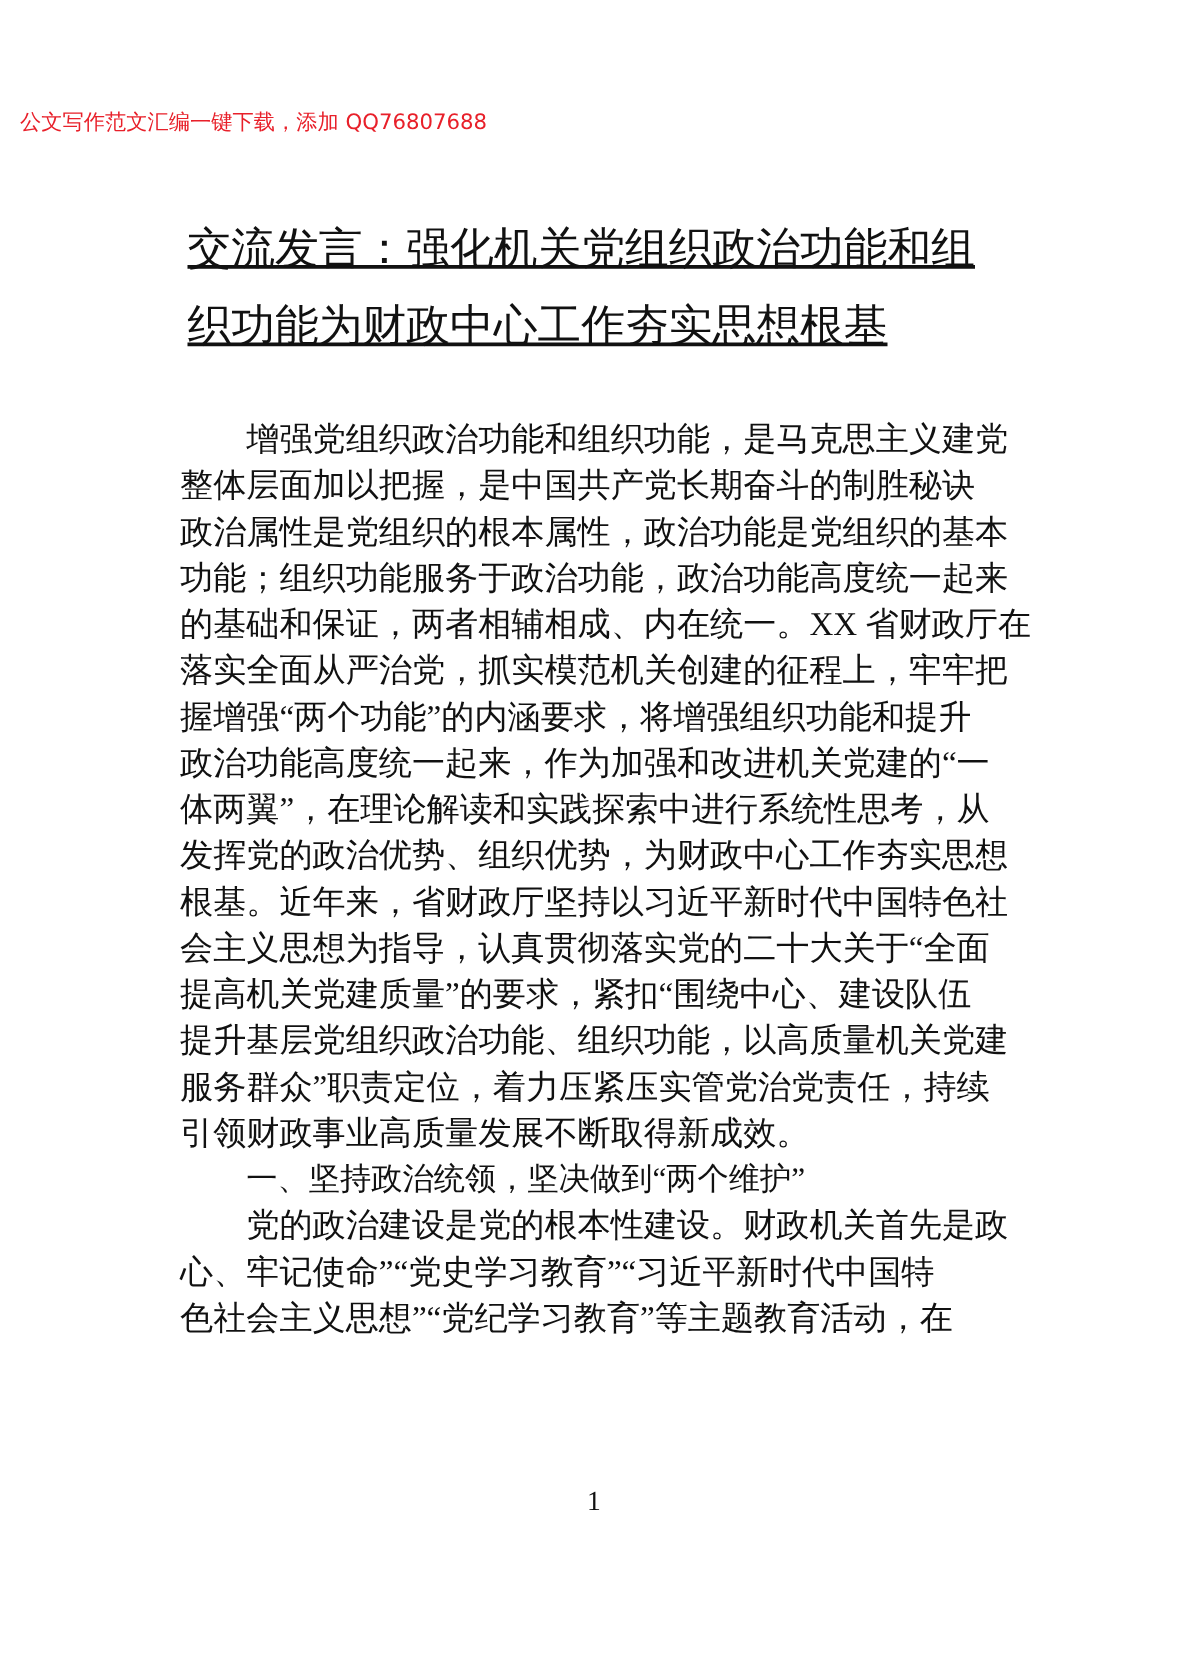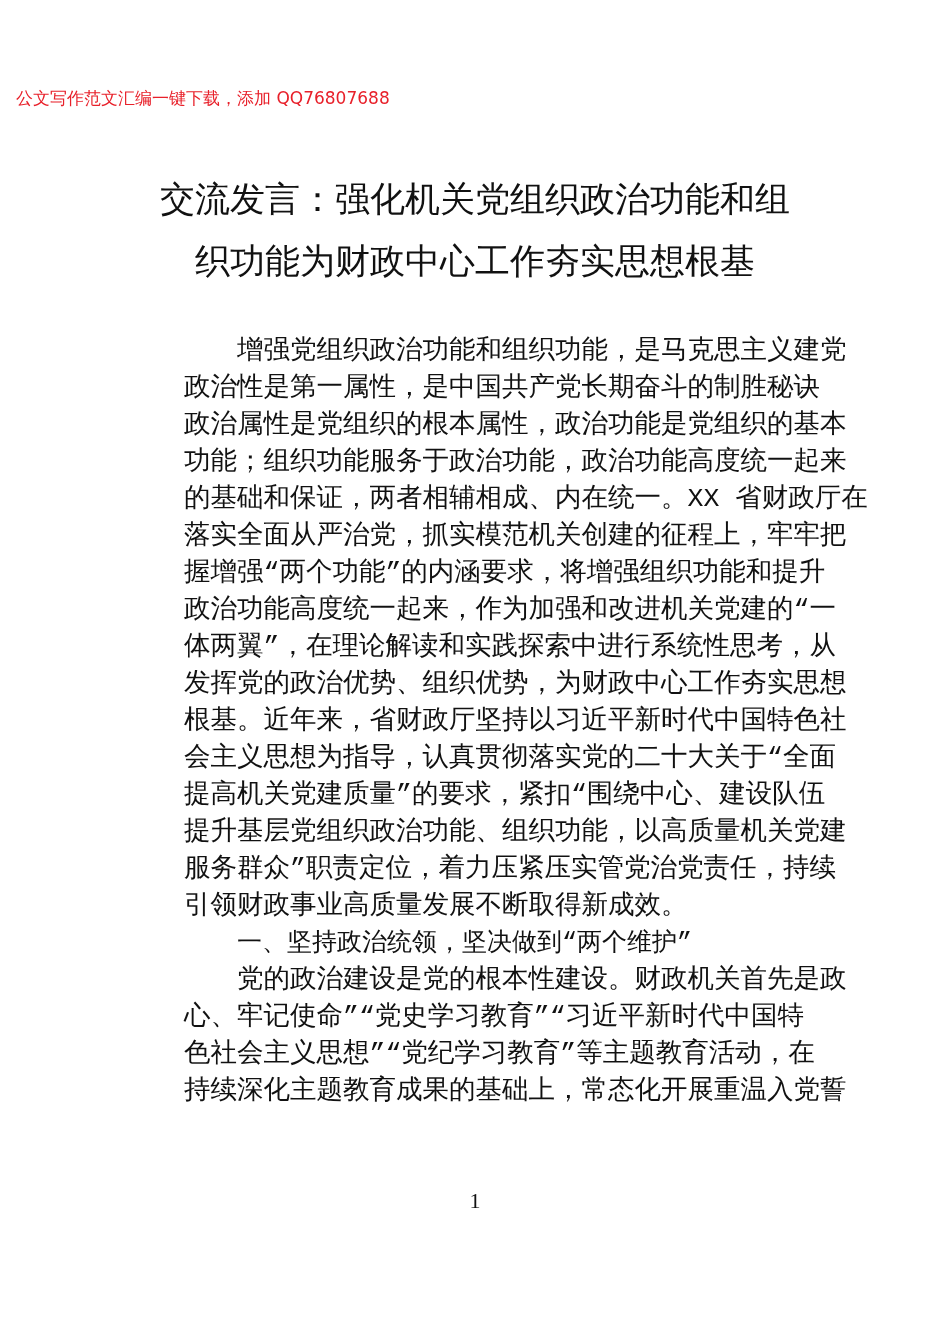--- a/index.html
+++ b/index.html
@@ -3,27 +3,27 @@
 <meta charset="utf-8">
 <style>
   html, body { margin: 0; padding: 0; background: #ffffff; }
   body { width: 950px; height: 1344px; position: relative; overflow: hidden; }
   .page { position: absolute; left: 0; top: 0; width: 950px; height: 1344px; background: #fff; }
   .banner {
     position: absolute; top: 84px; left: 16px; width: 950px; text-align: left;
     color: #e8202a; font-family: "DejaVu Sans", sans-serif; font-size: 17px; line-height: 28px;
   }
   .title {
-    position: absolute; left: 150px; width: 650px; text-align: center;
-    font-family: "DejaVu Sans", sans-serif; font-size: 35px; color: #111; line-height: 44px;
+    position: absolute; left: 150px; width: 650px; 
+    font-family: "DejaVu Sans", sans-serif; font-size: 35px; color: #111; line-height: 44px; text-decoration: underline;
   }
   .title-line { display: block; height: 62px; line-height: 62px; white-space: nowrap; }
   .body {
     position: absolute; left: 144px; top: 333px; width: 664px;
-    font-family: Liberation Mono, monospace; font-size: 26.5px; color: #111; margin-left: 40px;
+    font-family: Liberation Serif, serif; font-size: 26.5px; color: #111;
   }
   .line { display: block; height: 37px; line-height: 37px; white-space: nowrap; overflow: visible; }
   .indent { padding-left: 53px; }
   .heading-line { font-size: 25px; }
   .page-number {
     position: absolute; top: 1188px; left: 0; width: 950px; text-align: center;
     font-family: "Liberation Serif", serif; font-size: 22px; color: #111;
   }
 </style>
 </head>
@@ -34,21 +34,21 @@
   <div class="banner">公文写作范文汇编一键下载，添加 QQ76807688</div>
 
   <div class="title" style="top:168px;">
     <span class="title-line">交流发言：强化机关党组织政治功能和组</span>
     <span class="title-line">织功能为财政中心工作夯实思想根基</span>
   </div>
 
   <div class="body">
     <div>
       <span class="line indent">增强党组织政治功能和组织功能，是马克思主义建党</span>
-      <span class="line">政治性是第一属性，是中国共产党长期奋斗的制胜秘诀</span>
+      <span class="line">整体层面加以把握，是中国共产党长期奋斗的制胜秘诀</span>
       <span class="line">政治属性是党组织的根本属性，政治功能是党组织的基本</span>
       <span class="line">功能；组织功能服务于政治功能，政治功能高度统一起来</span>
       <span class="line">的基础和保证，两者相辅相成、内在统一。XX 省财政厅在</span>
       <span class="line">落实全面从严治党，抓实模范机关创建的征程上，牢牢把</span>
       <span class="line">握增强“两个功能”的内涵要求，将增强组织功能和提升</span>
       <span class="line">政治功能高度统一起来，作为加强和改进机关党建的“一</span>
       <span class="line">体两翼”，在理论解读和实践探索中进行系统性思考，从</span>
       <span class="line">发挥党的政治优势、组织优势，为财政中心工作夯实思想</span>
       <span class="line">根基。近年来，省财政厅坚持以习近平新时代中国特色社</span>
       <span class="line">会主义思想为指导，认真贯彻落实党的二十大关于“全面</span>
@@ -57,18 +57,17 @@
       <span class="line">服务群众”职责定位，着力压紧压实管党治党责任，持续</span>
       <span class="line">引领财政事业高质量发展不断取得新成效。</span>
     </div>
 
     <span class="line indent heading-line">一、坚持政治统领，坚决做到“两个维护”</span>
 
     <div>
       <span class="line indent">党的政治建设是党的根本性建设。财政机关首先是政</span>
       <span class="line">心、牢记使命”“党史学习教育”“习近平新时代中国特</span>
       <span class="line">色社会主义思想”“党纪学习教育”等主题教育活动，在</span>
-      <span class="line">持续深化主题教育成果的基础上，常态化开展重温入党誓</span>
     </div>
   </div>
 
   <div class="page-number">1</div>
 </div>
 
 </body></html>

